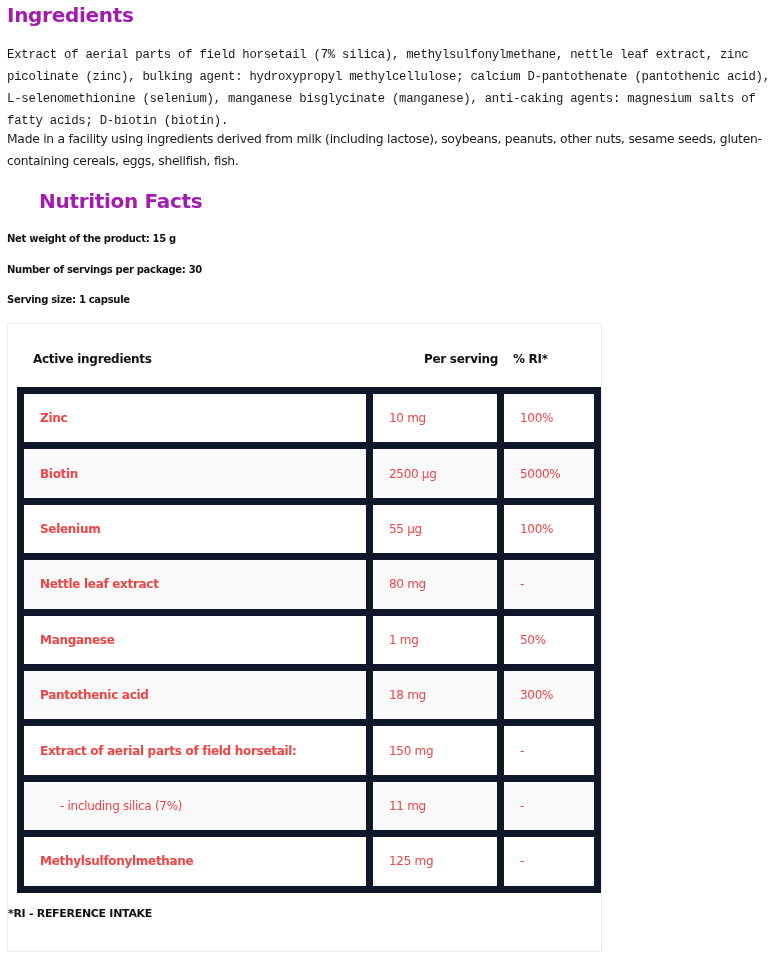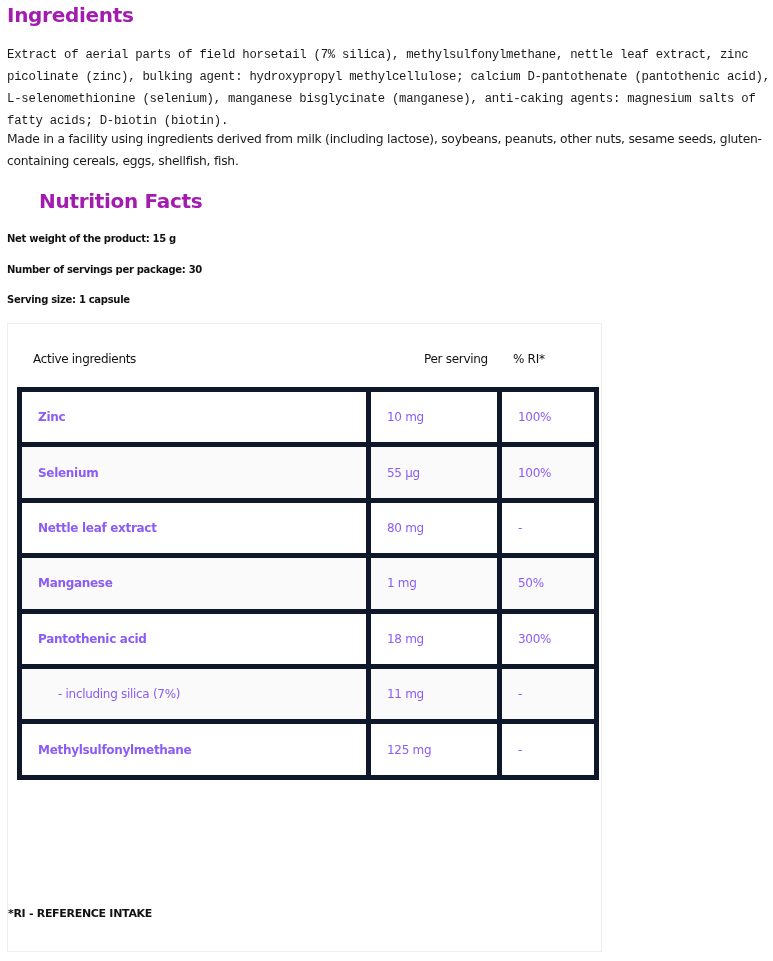--- a/index.html
+++ b/index.html
@@ -53,44 +53,44 @@
       border: 1px solid #eeeeee;
       background: #ffffff;
     }
     .table-head {
       position: absolute;
       left: 9px;
       top: 0;
       width: 577px;
       height: 63px;
       font-size: 12px;
-      font-weight: normal;
+      font-weight: bold;
       letter-spacing: -0.3px;
     }
     .table-head span { position: absolute; top: 28px; }
     .th-name { left: 16px; }
     .th-per { left: 365px; margin-left: 42px; }
     .th-ri { left: 496px; }
 
     .ntable {
       position: absolute;
       left: 9px;
       top: 63px;
       width: 577px;
       border-collapse: collapse;
       table-layout: fixed;
     }
     .ntable td {
-      border: 5px solid #0f172a;
+      border: 7px solid #0f172a;
       height: 55.4px;
       font-size: 12px;
       letter-spacing: -0.3px;
       padding: 0 0 0 16px;
       vertical-align: middle;
-      color: #8b5cf6;
+      color: #ef4444;
     }
     .ntable tr:nth-child(even) td { background: #fafafa; }
     .ntable td.c-name { width: 349px; font-weight: bold; }
     .ntable td.c-name.sub { font-weight: normal; padding-left: 36px; }
     .ntable td.c-per { width: 131px; }
     .ntable td.c-ri { width: 97px; }
 
     .footnote {
       position: absolute;
       left: 0;
@@ -123,40 +123,50 @@
   </div>
 
   <table class="ntable">
     <tbody>
       <tr>
         <td class="c-name">Zinc</td>
         <td class="c-per">10 mg</td>
         <td class="c-ri">100%</td>
       </tr>
       <tr>
+        <td class="c-name">Biotin</td>
+        <td class="c-per">2500 µg</td>
+        <td class="c-ri">5000%</td>
+      </tr>
+      <tr>
         <td class="c-name">Selenium</td>
         <td class="c-per">55 µg</td>
         <td class="c-ri">100%</td>
       </tr>
       <tr>
         <td class="c-name">Nettle leaf extract</td>
         <td class="c-per">80 mg</td>
         <td class="c-ri">-</td>
       </tr>
       <tr>
         <td class="c-name">Manganese</td>
         <td class="c-per">1 mg</td>
         <td class="c-ri">50%</td>
       </tr>
       <tr>
         <td class="c-name">Pantothenic acid</td>
         <td class="c-per">18 mg</td>
         <td class="c-ri">300%</td>
       </tr>
       <tr>
+        <td class="c-name">Extract of aerial parts of field horsetail:</td>
+        <td class="c-per">150 mg</td>
+        <td class="c-ri">-</td>
+      </tr>
+      <tr>
         <td class="c-name sub">- including silica (7%)</td>
         <td class="c-per">11 mg</td>
         <td class="c-ri">-</td>
       </tr>
       <tr>
         <td class="c-name">Methylsulfonylmethane</td>
         <td class="c-per">125 mg</td>
         <td class="c-ri">-</td>
       </tr>
     </tbody>

